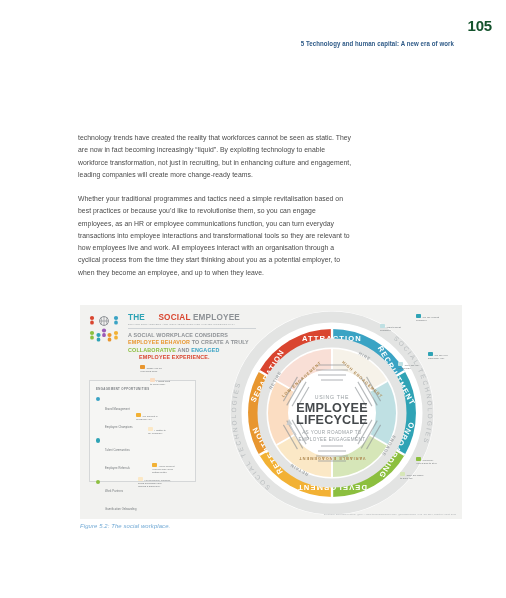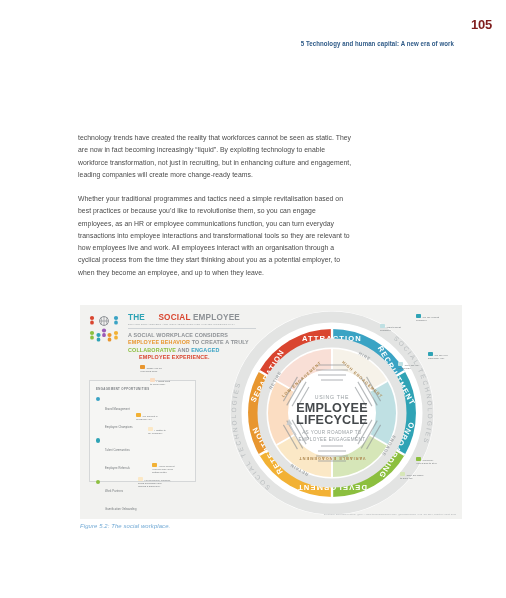--- a/index.html
+++ b/index.html
@@ -13,21 +13,21 @@
   
   .header{position:absolute;left:0;right:0;top:18px;height:22px;}
   .header-title{
     position:absolute;right:52px;top:22px;
     font-size:6.1px;font-weight:bold;letter-spacing:.08px;
     color:#2e5a87;white-space:nowrap;text-align:right;
     transform:scaleY(1.12);transform-origin:right center;
   }
   .page-number{
     position:absolute;right:14px;top:17px;
-    font-size:13px;font-weight:bold;color:#7f1d1d;letter-spacing:-0.2px;
+    font-size:15px;font-weight:bold;color:#14532d;letter-spacing:-0.2px;
   }
 
   
   .body-col{position:absolute;left:78px;top:132px;width:274px;}
   .para{
     font-size:6.85px;line-height:12.25px;color:#4a4a4a;
     margin:0 0 12px 0;letter-spacing:.005em;
     text-align:left;
   }
   .para:last-child{margin-bottom:0;}

